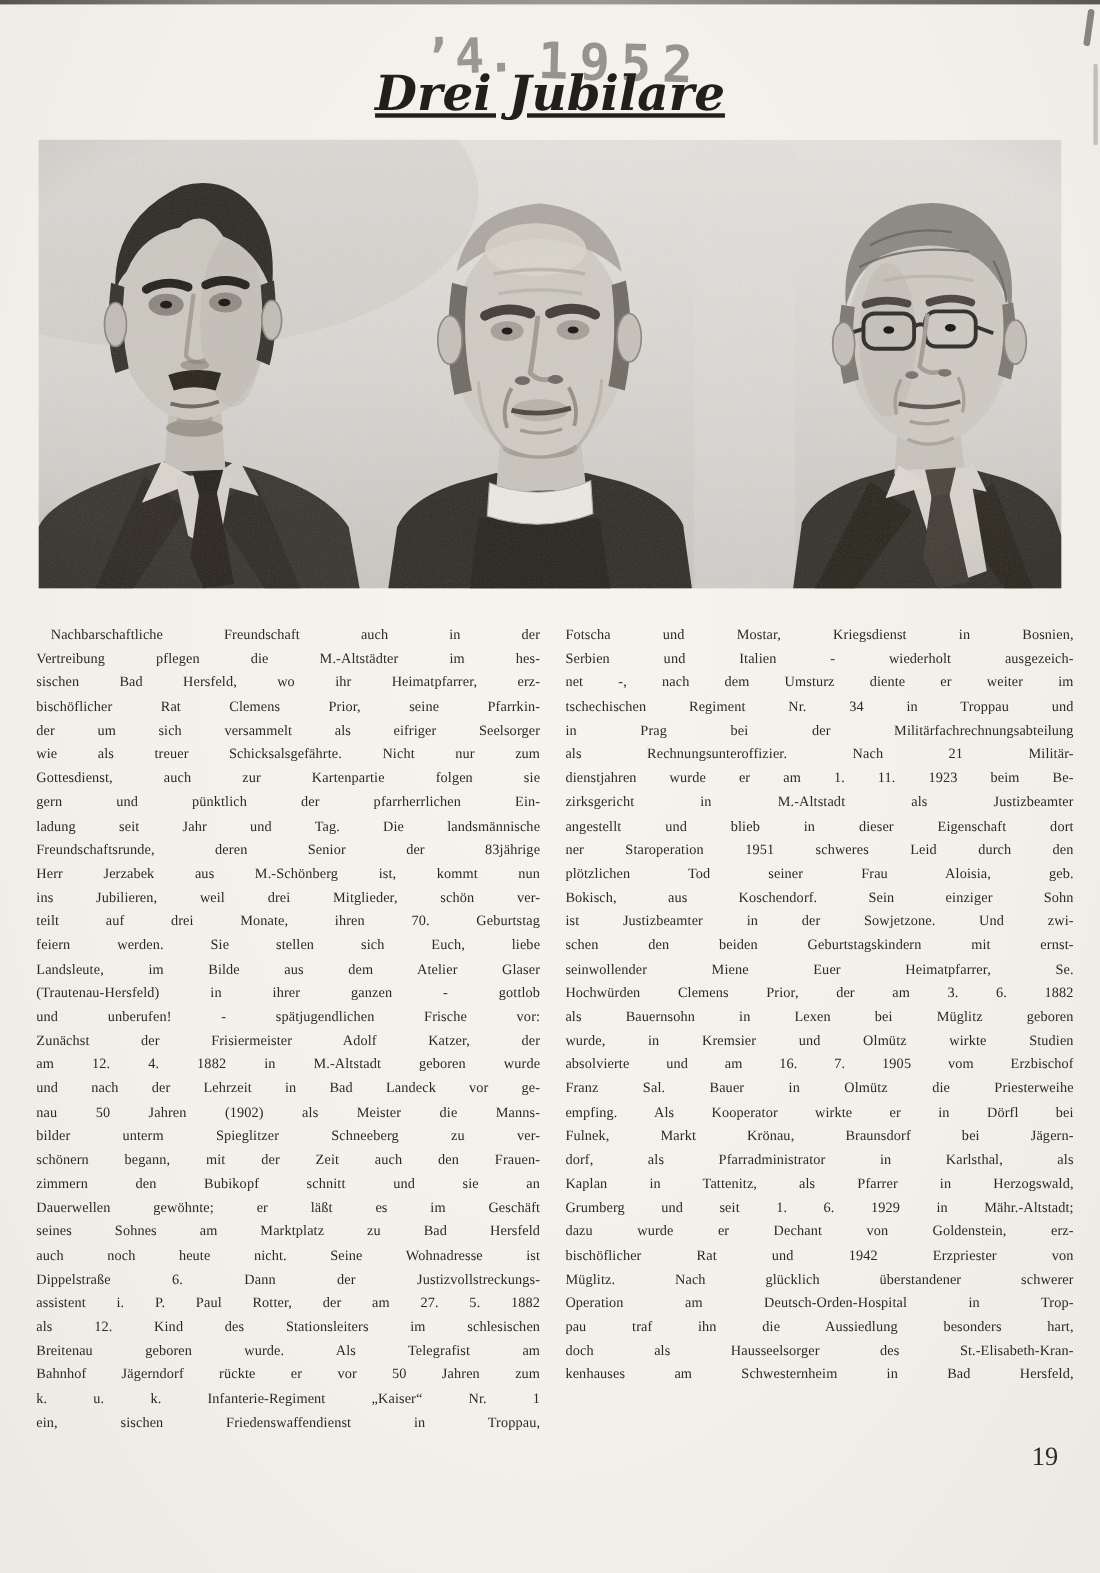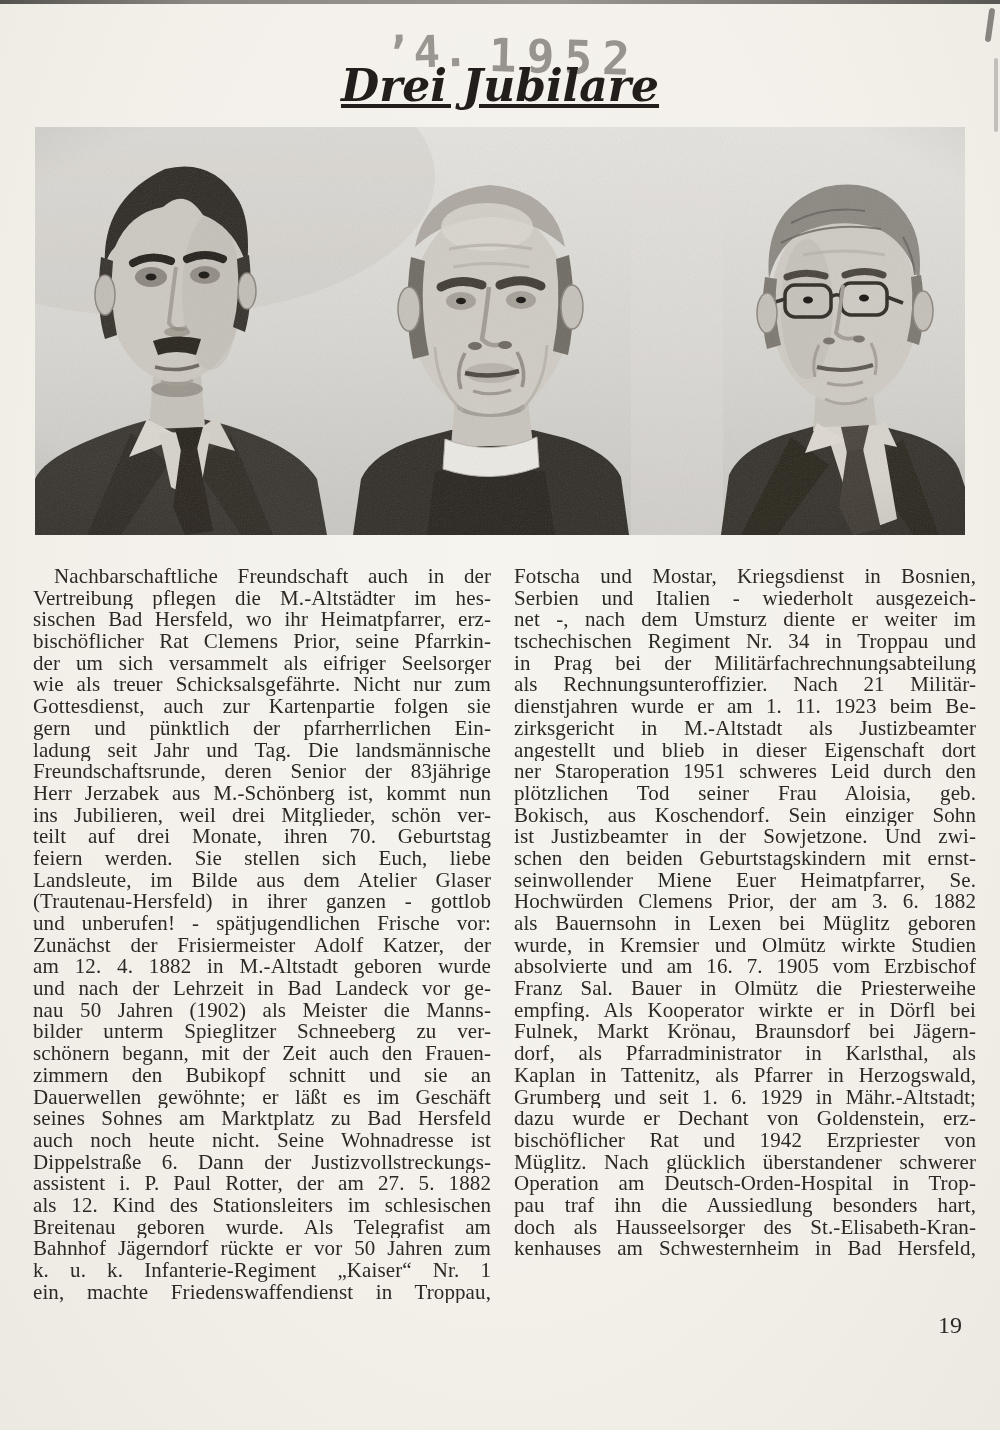--- a/index.html
+++ b/index.html
@@ -21,21 +21,21 @@
     font-family:"DejaVu Sans Mono", monospace; font-weight:bold; width:260px; height:80px; }
   .stamp-issue { position:absolute; left:0; top:6px; font-size:44px; letter-spacing:2px;
     transform:rotate(-2deg); opacity:.92; }
   .stamp-year { position:absolute; left:104px; top:10px; font-size:46px; letter-spacing:10px;
     transform:rotate(1.5deg); opacity:.95; }
   .title { position:absolute; top:60px; left:0; width:100%; margin:0; text-align:center;
     font-family:"DejaVu Serif", serif; font-style:italic; font-weight:bold;
     font-size:44px; color:#211e1b;text-decoration:underline; }
   .photo { position:absolute; left:35px; top:127px; width:930px; height:408px; margin:0; }
   .cols { position:absolute; left:33px; top:566px; width:943px; display:flex; }
-  .col { font-size:21px; line-height:21.7px; }
+  .col { font-size:13px; line-height:21.7px; }
   .col-left  { width:458px; margin-right:23px; }
   .col-right { width:462px; }
   .tline { text-align:justify; text-align-last:justify; white-space:pre-wrap;
     height:21.7px; overflow:hidden; letter-spacing:0.1px; }
   .pagenum { position:absolute; top:1312px; left:938px; width:50px;
     font-size:24px; color:#2c2925; }
 </style>
 </head>
 <body>
 
@@ -213,21 +213,21 @@
         <div class="tline">zimmern den Bubikopf schnitt und sie an</div>
         <div class="tline">Dauerwellen gewöhnte; er läßt es im Geschäft</div>
         <div class="tline">seines Sohnes am Marktplatz zu Bad Hersfeld</div>
         <div class="tline">auch noch heute nicht. Seine Wohnadresse ist</div>
         <div class="tline">Dippelstraße 6. Dann der Justizvollstreckungs-</div>
         <div class="tline">assistent i. P. Paul Rotter, der am 27. 5. 1882</div>
         <div class="tline">als 12. Kind des Stationsleiters im schlesischen</div>
         <div class="tline">Breitenau geboren wurde. Als Telegrafist am</div>
         <div class="tline">Bahnhof Jägerndorf rückte er vor 50 Jahren zum</div>
         <div class="tline">k. u. k. Infanterie-Regiment „Kaiser“ Nr. 1</div>
-        <div class="tline">ein, machte Friedenswaffendienst in Troppau,</div>
+        <div class="tline">ein, sischen Friedenswaffendienst in Troppau,</div>
       </div>
     <div class="col col-right">
         <div class="tline">Fotscha und Mostar, Kriegsdienst in Bosnien,</div>
         <div class="tline">Serbien und Italien - wiederholt ausgezeich-</div>
         <div class="tline">net -, nach dem Umsturz diente er weiter im</div>
         <div class="tline">tschechischen Regiment Nr. 34 in Troppau und</div>
         <div class="tline">in Prag bei der Militärfachrechnungsabteilung</div>
         <div class="tline">als Rechnungsunteroffizier. Nach 21 Militär-</div>
         <div class="tline">dienstjahren wurde er am 1. 11. 1923 beim Be-</div>
         <div class="tline">zirksgericht in M.-Altstadt als Justizbeamter</div>

